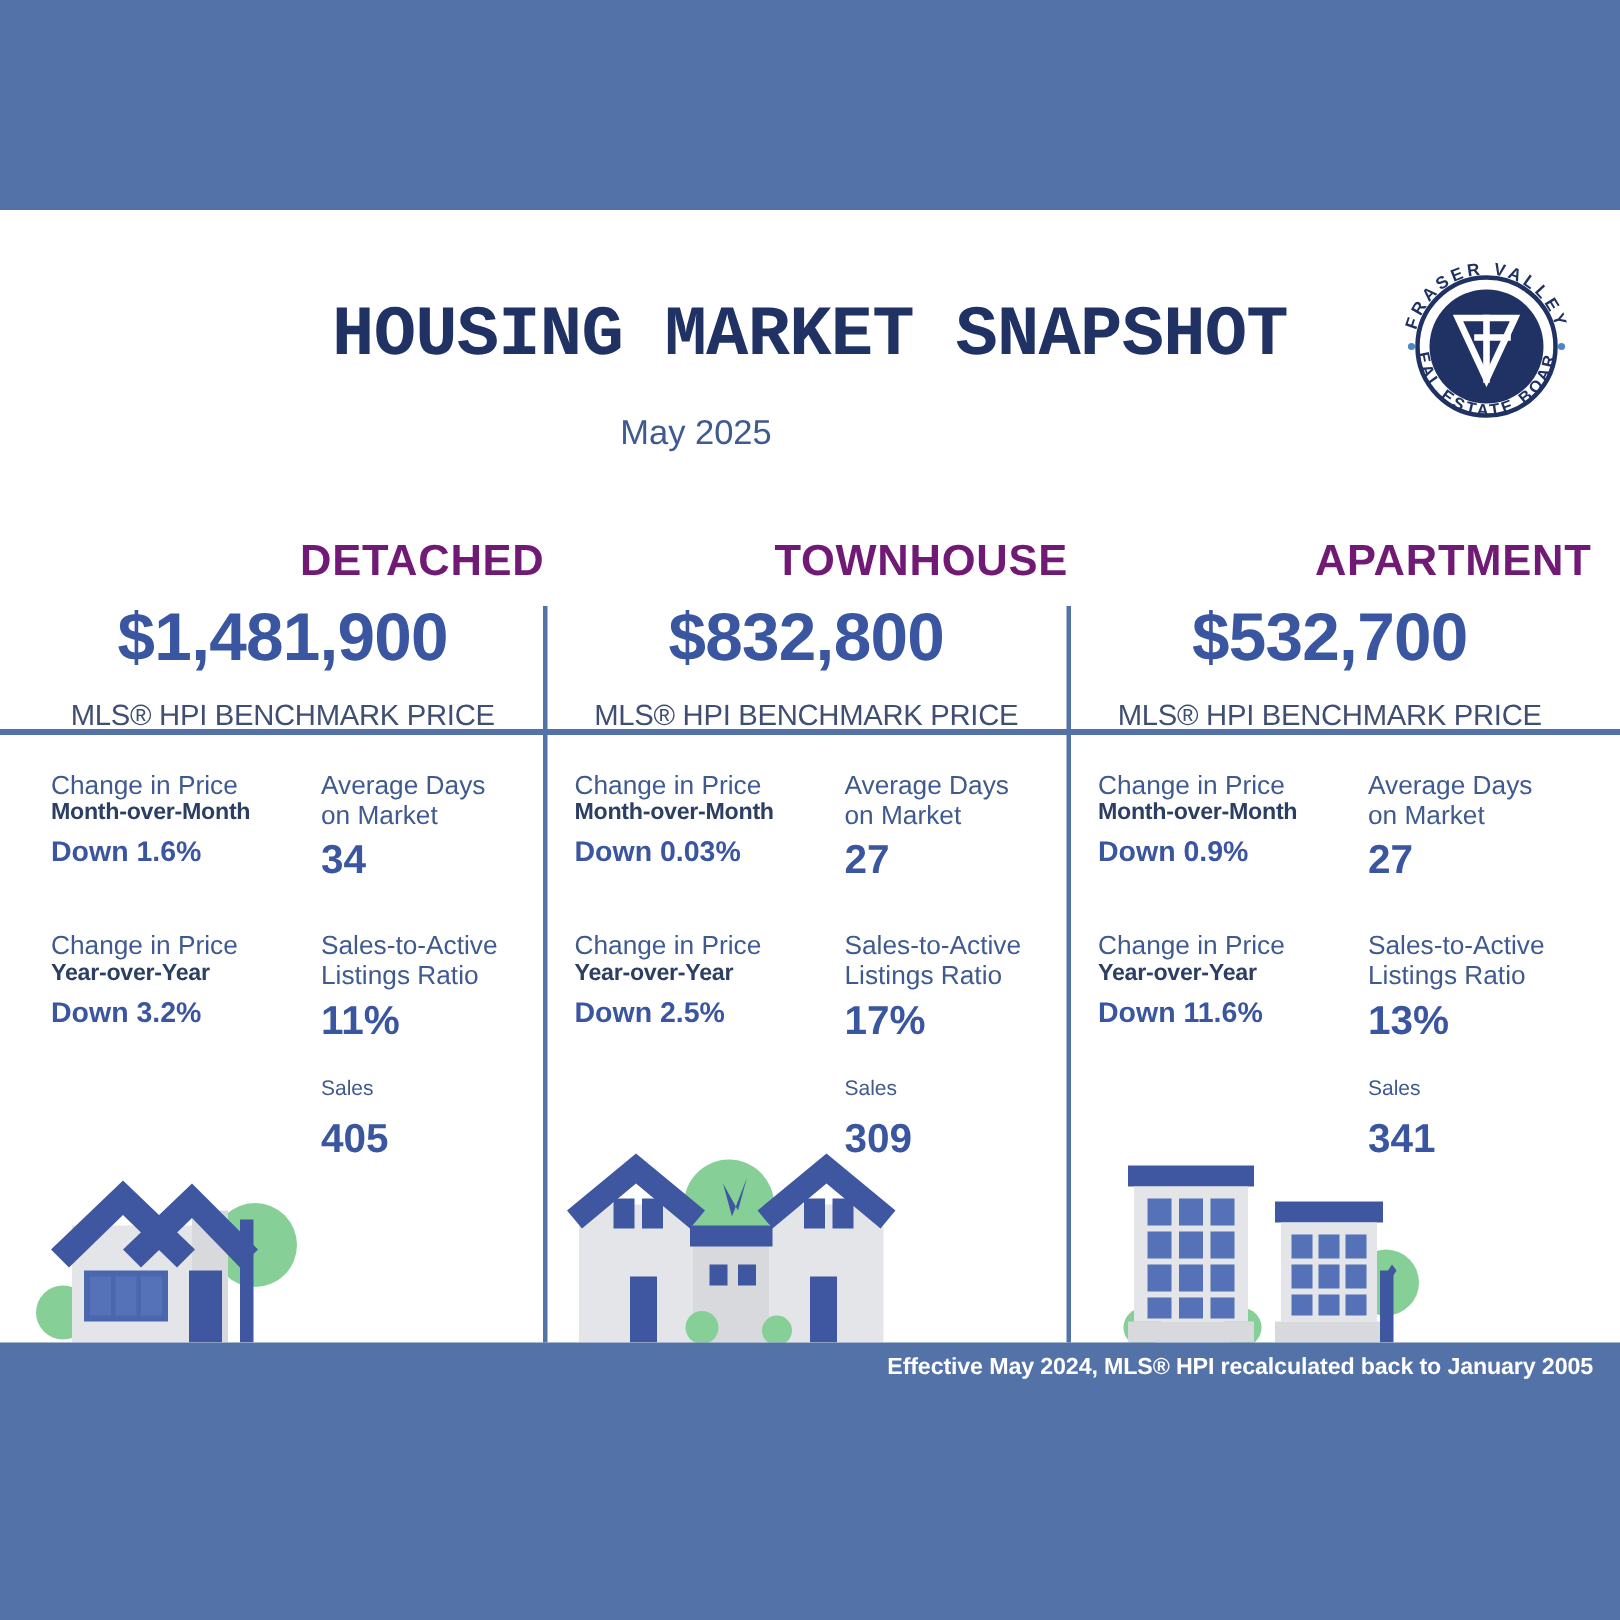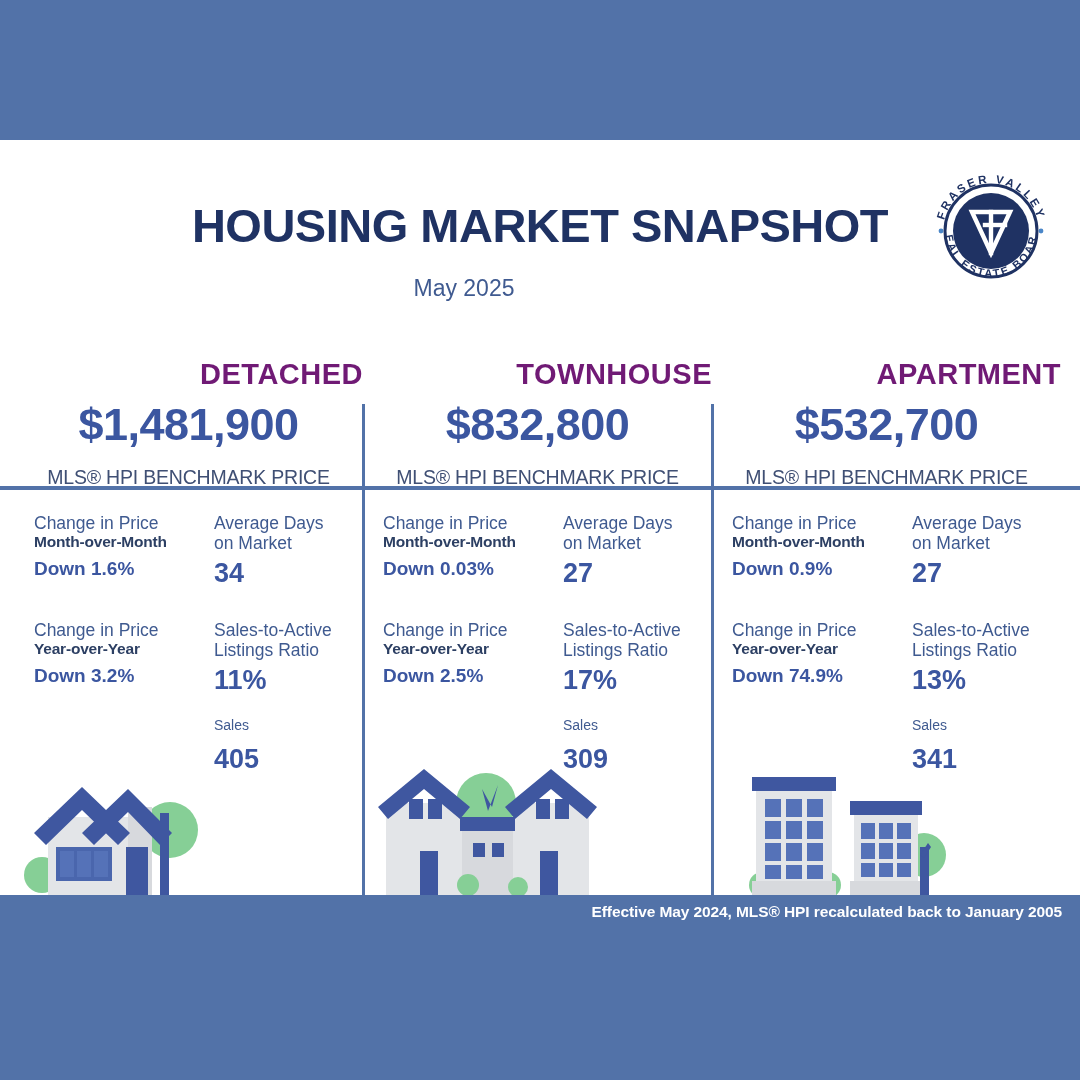--- a/index.html
+++ b/index.html
@@ -13,21 +13,21 @@
   .page{position:relative;width:1080px;height:1080px;overflow:hidden;background:#fff;}
 
   
   .band-top{position:absolute;left:0;top:0;width:1080px;height:140px;background:#5272a8;}
   .band-bottom{position:absolute;left:0;top:895px;width:1080px;height:185px;background:#5272a8;}
 
   
   .title{
     position:absolute;left:0;top:198px;width:1080px;text-align:center;
     font-size:47px;font-weight:bold;color:#1f3263;letter-spacing:-0.5px;
-    font-family:Liberation Sans, sans-serif;
+    font-family:Liberation Mono, monospace;
   }
   .subtitle{
     position:absolute;left:0;top:275px;width:928px;text-align:center;
     font-size:23px;color:#3f5a90;font-weight:normal;
   }
 
   
   .logo{position:absolute;left:925;top:165px;width:132px;height:132px;}
   .logo svg{display:block;}
 
@@ -213,21 +213,21 @@
       <div class="val">Down 0.9%</div>
     </div>
     <div class="scell sc-r sc-t">
       <div class="lab">Average Days</div>
       <div class="lab">on Market</div>
       <div class="val-lite">27</div>
     </div>
     <div class="scell sc-l sc-b">
       <div class="lab">Change in Price</div>
       <div class="lab-b">Year-over-Year</div>
-      <div class="val">Down 74.9%</div>
+      <div class="val">Down 11.6%</div>
     </div>
     <div class="scell sc-r sc-b">
       <div class="lab">Sales-to-Active</div>
       <div class="lab">Listings Ratio</div>
       <div class="val-lite">13%</div>
     </div>
     <div class="scell sc-s">
       <div class="lab-s">Sales</div>
       <div class="val-s">341</div>
     </div>

